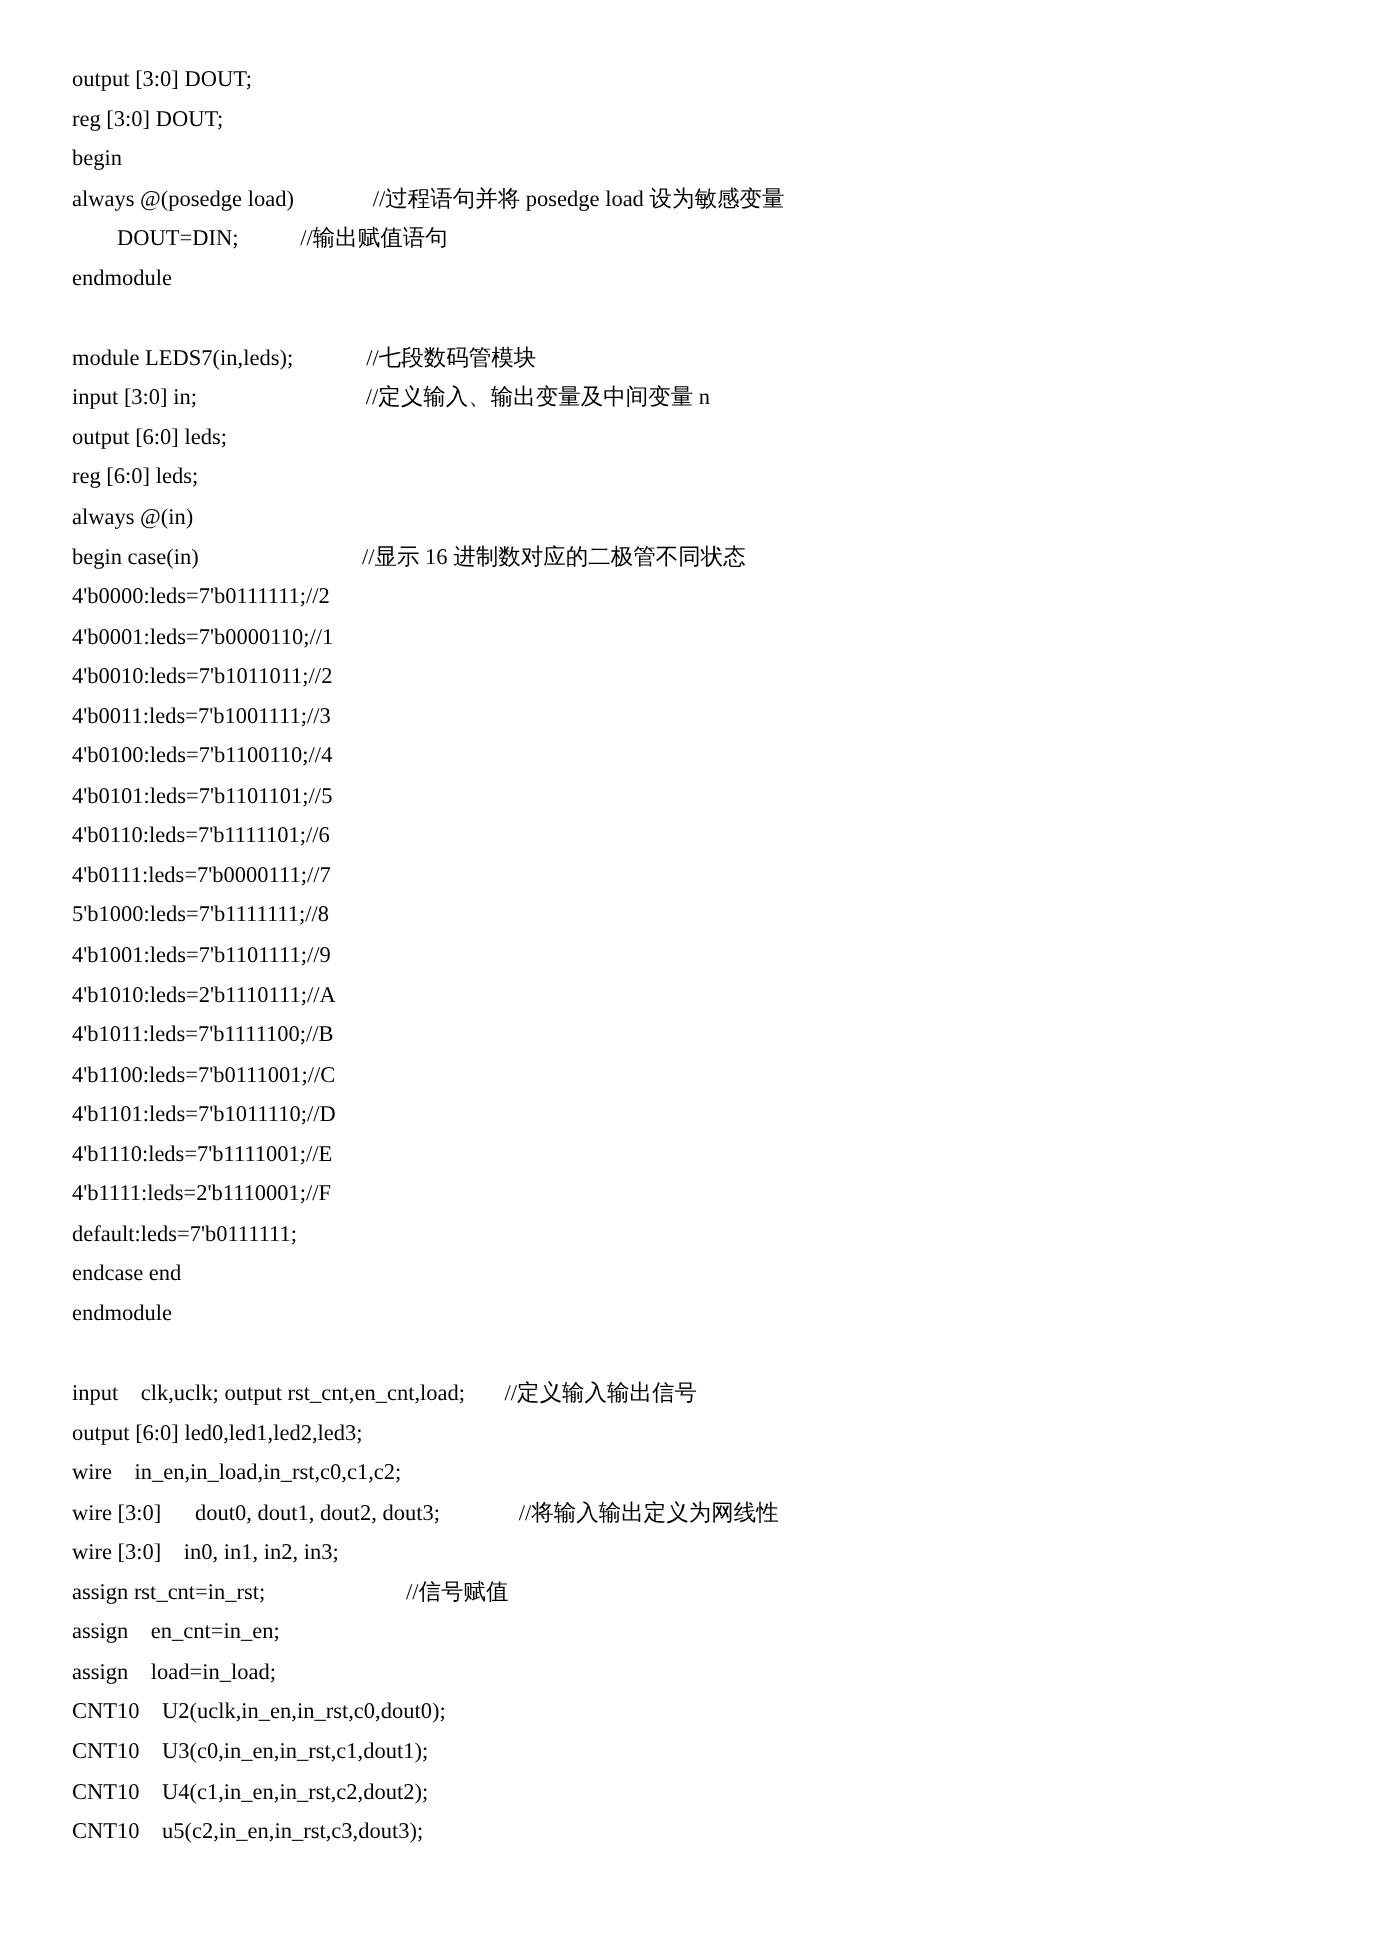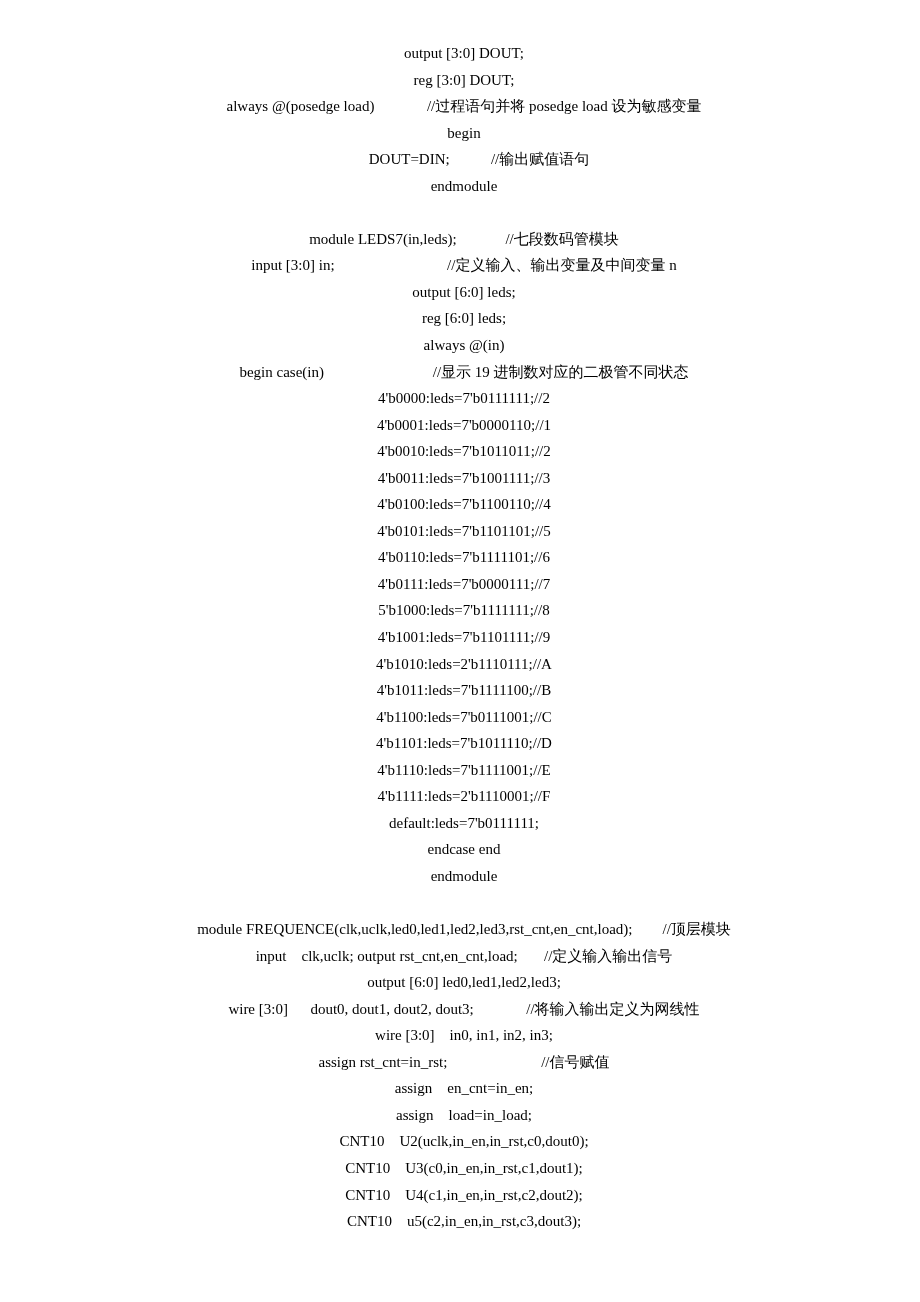--- a/index.html
+++ b/index.html
@@ -8,63 +8,62 @@
     background: #ffffff;
     font-family: "Times New Roman", "SimSun", serif;
     font-size: 15px;
     line-height: 1.77;
     color: #000000;
     width: 920px;
     box-sizing: border-box;
   }
   .line {
     white-space: pre;
-    text-align: center;
   }
 </style>
 </head>
 <body>
 
 <div id="code-container">
     <div class="line">output [3:0] DOUT;</div>
     <div class="line">reg [3:0] DOUT;</div>
+    <div class="line">begin</div>
     <div class="line">always @(posedge load)              //过程语句并将 posedge load 设为敏感变量</div>
-    <div class="line">begin</div>
     <div class="line">        DOUT=DIN;           //输出赋值语句</div>
     <div class="line">endmodule</div>
     <div class="line">&nbsp;</div>
     <div class="line">module LEDS7(in,leds);             //七段数码管模块</div>
     <div class="line">input [3:0] in;                              //定义输入、输出变量及中间变量 n</div>
     <div class="line">output [6:0] leds;</div>
     <div class="line">reg [6:0] leds;</div>
     <div class="line">always @(in)</div>
-    <div class="line">begin case(in)                             //显示 19 进制数对应的二极管不同状态</div>
+    <div class="line">begin case(in)                             //显示 16 进制数对应的二极管不同状态</div>
     <div class="line">4'b0000:leds=7'b0111111;//2</div>
     <div class="line">4'b0001:leds=7'b0000110;//1</div>
     <div class="line">4'b0010:leds=7'b1011011;//2</div>
     <div class="line">4'b0011:leds=7'b1001111;//3</div>
     <div class="line">4'b0100:leds=7'b1100110;//4</div>
     <div class="line">4'b0101:leds=7'b1101101;//5</div>
     <div class="line">4'b0110:leds=7'b1111101;//6</div>
     <div class="line">4'b0111:leds=7'b0000111;//7</div>
     <div class="line">5'b1000:leds=7'b1111111;//8</div>
     <div class="line">4'b1001:leds=7'b1101111;//9</div>
     <div class="line">4'b1010:leds=2'b1110111;//A</div>
     <div class="line">4'b1011:leds=7'b1111100;//B</div>
     <div class="line">4'b1100:leds=7'b0111001;//C</div>
     <div class="line">4'b1101:leds=7'b1011110;//D</div>
     <div class="line">4'b1110:leds=7'b1111001;//E</div>
     <div class="line">4'b1111:leds=2'b1110001;//F</div>
     <div class="line">default:leds=7'b0111111;</div>
     <div class="line">endcase end</div>
     <div class="line">endmodule</div>
     <div class="line">&nbsp;</div>
-    <div class="line">module FREQUENCE(clk,uclk,led0,led1,led2,led3,rst_cnt,en_cnt,load);        //顶层模块</div>
     <div class="line">input    clk,uclk; output rst_cnt,en_cnt,load;       //定义输入输出信号</div>
     <div class="line">output [6:0] led0,led1,led2,led3;</div>
+    <div class="line">wire    in_en,in_load,in_rst,c0,c1,c2;</div>
     <div class="line">wire [3:0]      dout0, dout1, dout2, dout3;              //将输入输出定义为网线性</div>
     <div class="line">wire [3:0]    in0, in1, in2, in3;</div>
     <div class="line">assign rst_cnt=in_rst;                         //信号赋值</div>
     <div class="line">assign    en_cnt=in_en;</div>
     <div class="line">assign    load=in_load;</div>
     <div class="line">CNT10    U2(uclk,in_en,in_rst,c0,dout0);</div>
     <div class="line">CNT10    U3(c0,in_en,in_rst,c1,dout1);</div>
     <div class="line">CNT10    U4(c1,in_en,in_rst,c2,dout2);</div>
     <div class="line">CNT10    u5(c2,in_en,in_rst,c3,dout3);</div>
   </div>

